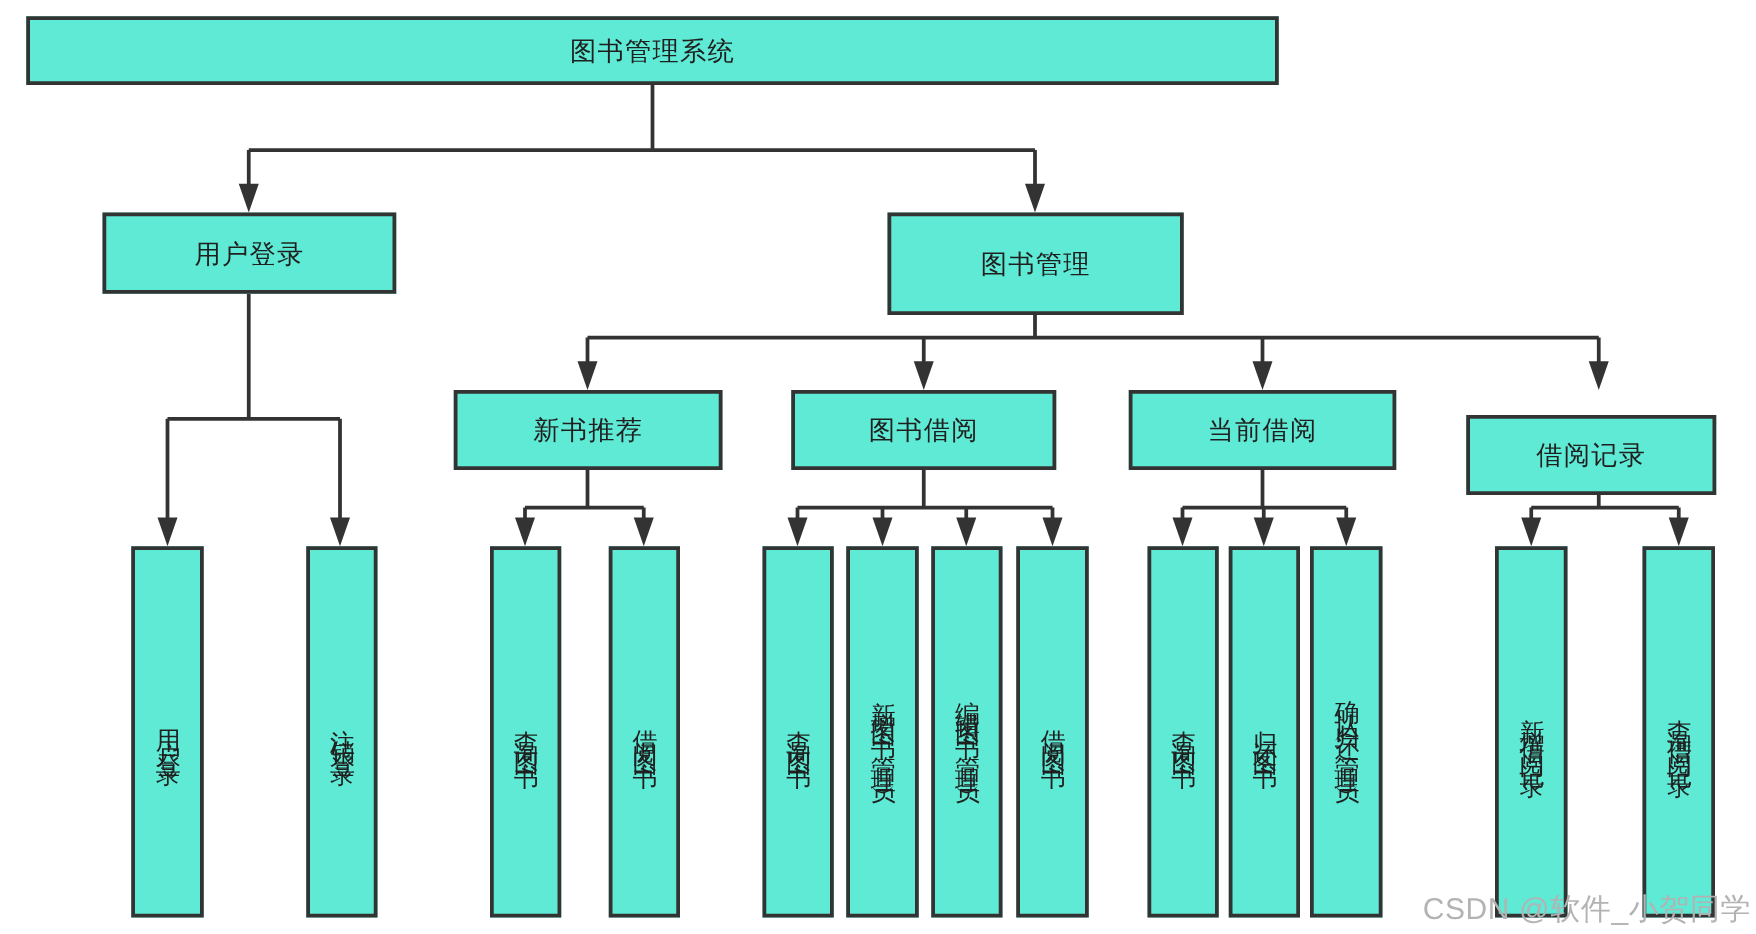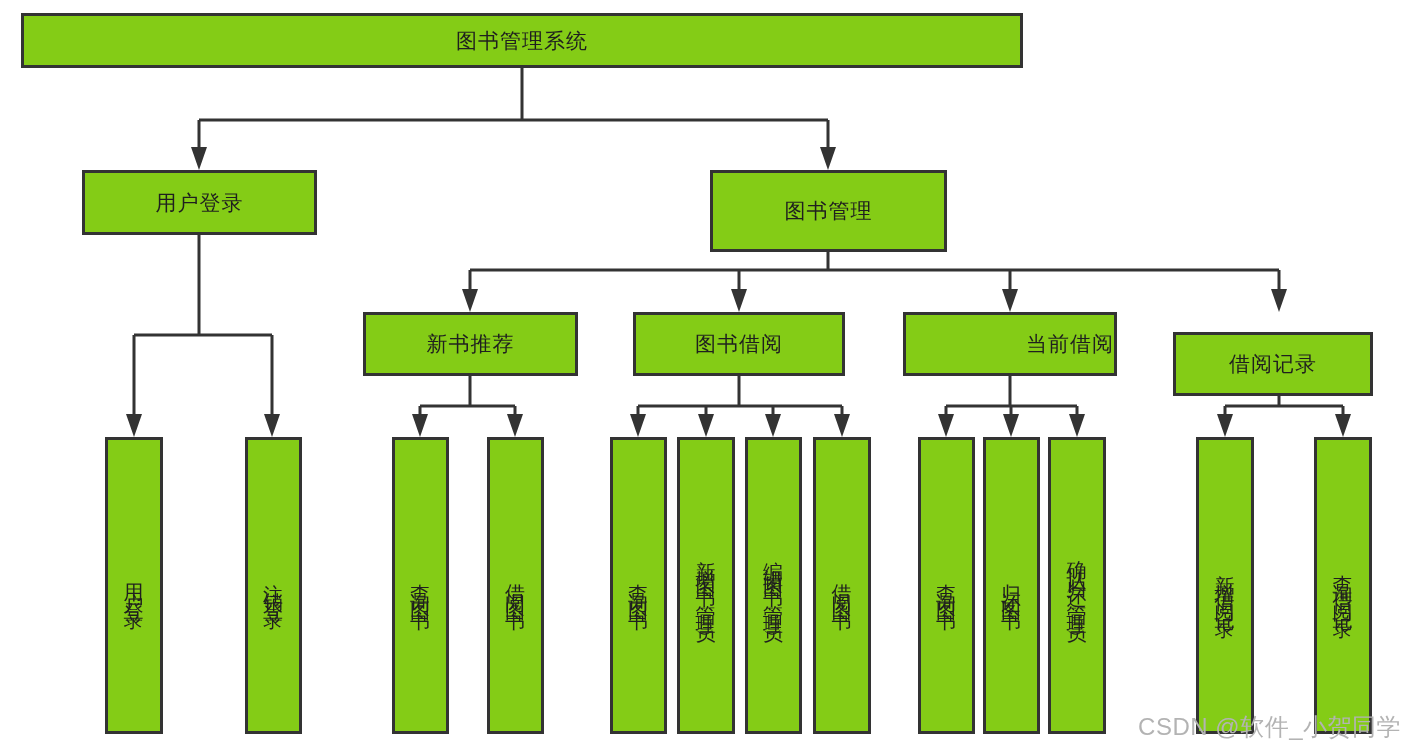--- a/index.html
+++ b/index.html
@@ -20,21 +20,21 @@
     left: 0;
     top: 0;
     width: 1405px;
     height: 747px;
     pointer-events: none;
   }
   .box {
     position: absolute;
     box-sizing: border-box;
     border: 3px solid #333333;
-    background: #84cc16;
+    background: #5eead4;
     display: flex;
     align-items: center;
     justify-content: center;
     color: #1f1f1f;
     font-size: 21px;
     letter-spacing: 1px;
   }
   .box .hlabel {
     white-space: nowrap;
   }
@@ -45,21 +45,21 @@
     letter-spacing: 9px;
     line-height: 1.1;
     white-space: nowrap;
   }
   
   .n-root            { left: 21px;   top: 13px;  width: 1002px; height: 55px; }
   .n-user-login      { left: 82px;   top: 170px; width: 235px;  height: 65px; }
   .n-book-mgmt       { left: 710px;  top: 170px; width: 237px;  height: 82px; }
   .n-new-book        { left: 363px;  top: 312px; width: 215px;  height: 64px; }
   .n-book-borrow     { left: 633px;  top: 312px; width: 212px;  height: 64px; }
-  .n-current-borrow  { left: 903px;  top: 312px; width: 214px;  height: 64px; justify-content: flex-end; }
+  .n-current-borrow  { left: 903px;  top: 312px; width: 214px;  height: 64px; }
   .n-borrow-record   { left: 1173px; top: 312px; width: 200px;  height: 64px; margin-top: 20px; }
   .leaf { top: 437px; height: 297px; }
   .l-ul-login    { left: 105px;  width: 58px; }
   .l-ul-logout   { left: 245px;  width: 57px; }
   .l-nb-query    { left: 392px;  width: 57px; }
   .l-nb-borrow   { left: 487px;  width: 57px; }
   .l-bb-query    { left: 610px;  width: 57px; }
   .l-bb-add      { left: 677px;  width: 58px; }
   .l-bb-edit     { left: 745px;  width: 57px; }
   .l-bb-borrow   { left: 813px;  width: 58px; }

